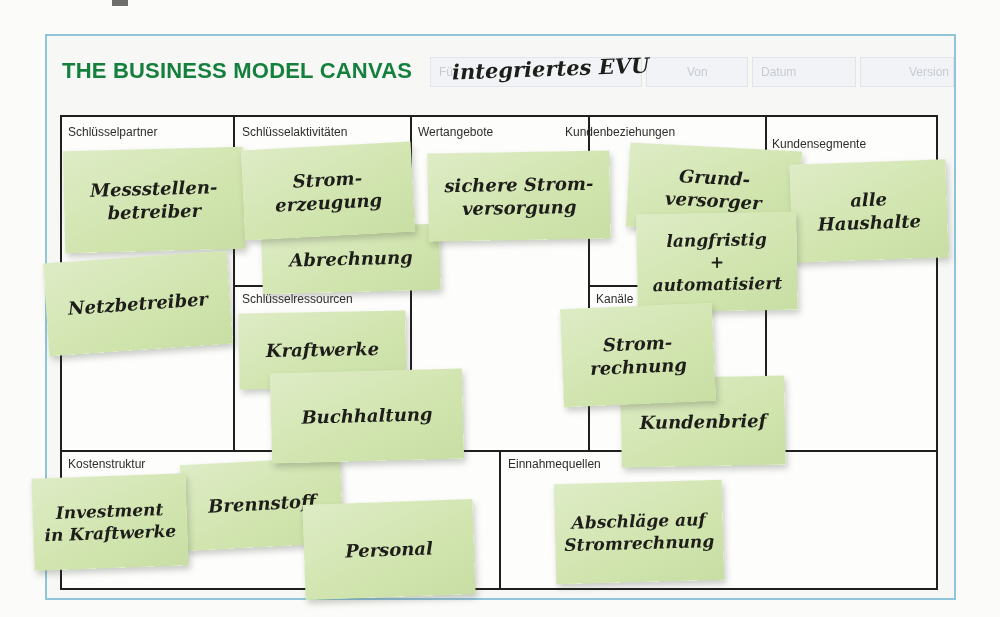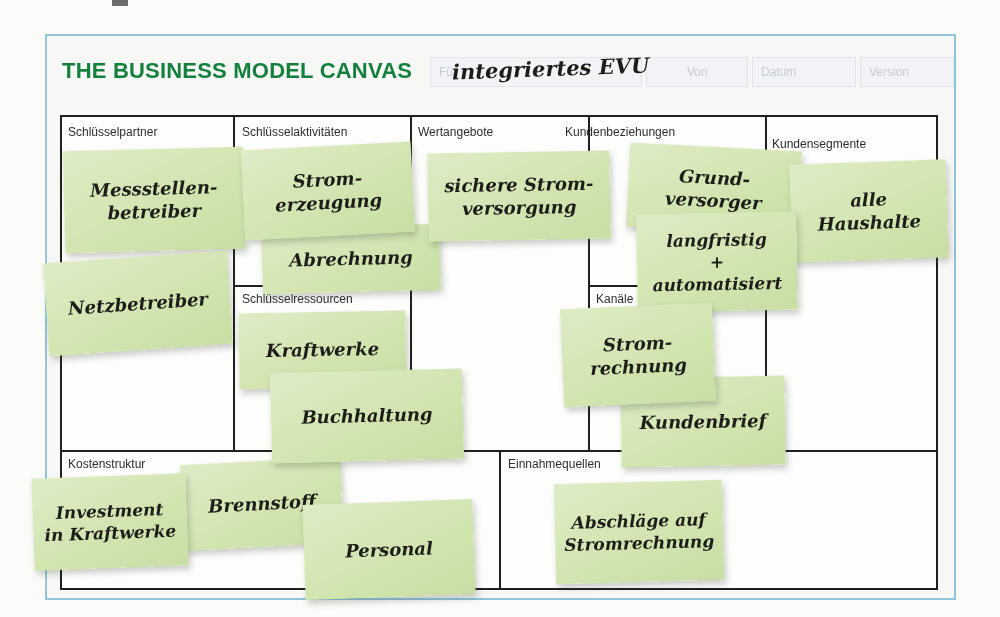--- a/index.html
+++ b/index.html
@@ -52,21 +52,21 @@
 
   <div class="field" style="left:430px;width:212px;">
       <span>Für</span>
     </div>
   <div class="field" style="left:646px;width:102px;padding-left:32px;">
       <span>Von</span>
     </div>
   <div class="field" style="left:752px;width:104px;">
       <span>Datum</span>
     </div>
-  <div class="field" style="left:860px;width:94px;">
+  <div class="field" style="left:860px;width:94px;padding-left:40px;">
       <span>Version</span>
     </div>
 
   <div class="subtitle hand">integriertes EVU</div>
 
   <div class="grid">
     <div class="gl" style="left:171px;top:0;width:2px;height:333px;"></div>
     <div class="gl" style="left:348px;top:0;width:2px;height:333px;"></div>
     <div class="gl" style="left:526px;top:0;width:2px;height:333px;"></div>
     <div class="gl" style="left:703px;top:0;width:2px;height:333px;"></div>

